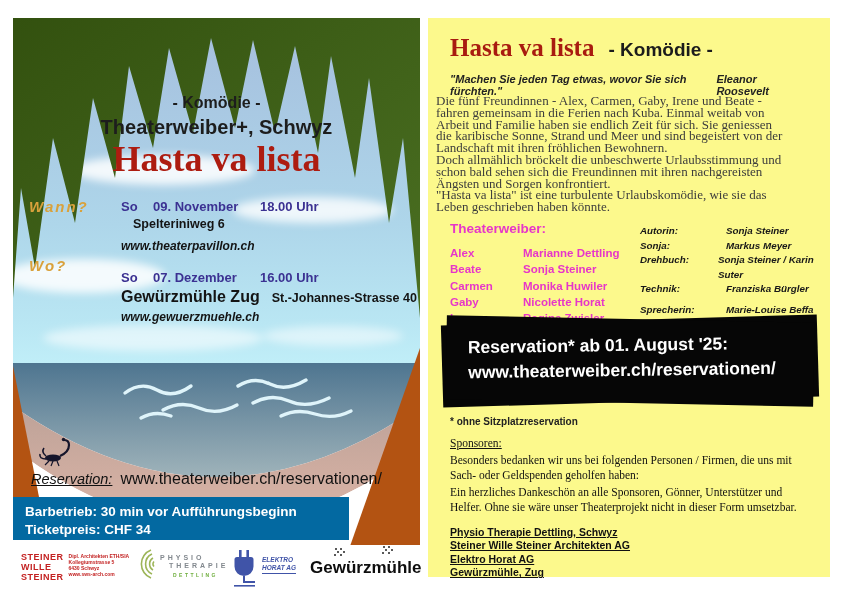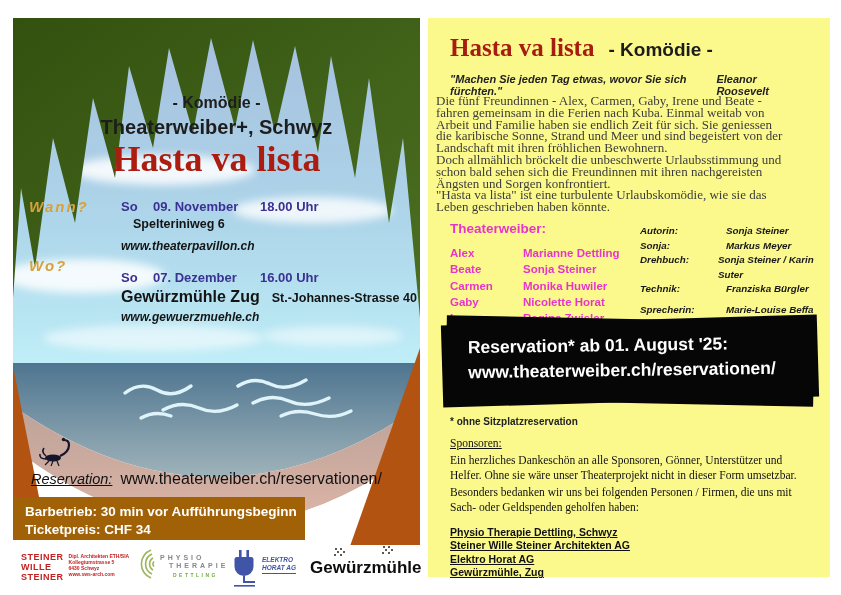--- a/index.html
+++ b/index.html
@@ -13,21 +13,21 @@
   .p-genre{top:76px;font-size:16px;font-weight:600;color:#1d1d1d;}
   .p-group{top:98px;font-size:20px;font-weight:600;color:#1d1d1d;}
   .p-title{top:120px;font-family:"Liberation Serif",serif;font-weight:700;font-size:36px;color:#ad1c10;}
   .p-q{left:16px;font-size:15px;font-weight:700;font-style:italic;color:#d9a13b;letter-spacing:2px;}
   .dateline{font-size:13px;font-weight:700;color:#3b3192;}
   .venue{font-size:16px;font-weight:700;color:#141414;}
   .addr{font-size:12.5px;font-weight:600;color:#141414;margin-left:12px;}
   .vurl{font-size:12px;font-style:italic;font-weight:600;color:#141414;}
   .resline{left:18px;top:452px;font-size:16px;color:#111;}
   .resline .lab{font-style:italic;text-decoration:underline;font-size:14.5px;margin-right:8px;}
-  .bluebar{position:absolute;left:0;top:479px;width:292px;height:43px;background:#a16207;
+  .bluebar{position:absolute;left:0;top:479px;width:336px;height:43px;background:#0369a1;
            color:#fff;font-weight:700;font-size:13.5px;padding:6px 0 11px 12px;box-sizing:border-box;}
   .bluebar div{line-height:18px;}
   
   .footer{position:absolute;left:0;top:527px;width:407px;height:50px;background:#fff;}
   .steiner{position:absolute;left:8px;top:7px;display:flex;gap:5px;}
   .st-names{font-weight:900;font-size:9px;line-height:10px;color:#c32222;letter-spacing:.5px;}
   .st-details{font-weight:700;font-size:5px;line-height:6px;color:#c32222;padding-top:1px;}
   .physio{position:absolute;left:120px;top:3px;display:flex;}
   .ph-text{margin-left:3px;padding-top:6px;}
   .ph-g{font-size:7px;letter-spacing:3px;color:#82888e;font-weight:600;line-height:8px;}
@@ -316,22 +316,22 @@
       <div class="txt">
         <div>Reservation* ab 01. August '25:</div>
         <div class="link">www.theaterweiber.ch/reservationen/</div>
       </div>
     </div>
 
     <div class="footnote">* ohne Sitzplatzreservation</div>
 
     <div class="sponsors">
       <div class="sp-h">Sponsoren:</div>
+      <p>Besonders bedanken wir uns bei folgenden Personen / Firmen, die uns mit Sach- oder Geldspenden geholfen haben:</p>
       <p>Ein herzliches Dankeschön an alle Sponsoren, Gönner, Unterstützer und Helfer. Ohne sie wäre unser Theaterprojekt nicht in dieser Form umsetzbar.</p>
-      <p>Besonders bedanken wir uns bei folgenden Personen / Firmen, die uns mit Sach- oder Geldspenden geholfen haben:</p>
       <div class="sp-links">
         <div>Physio Therapie Dettling, Schwyz</div>
         <div>Steiner Wille Steiner Architekten AG</div>
         <div>Elektro Horat AG</div>
         <div>Gewürzmühle, Zug</div>
       </div>
     </div>
   </div>
 </div>
 

